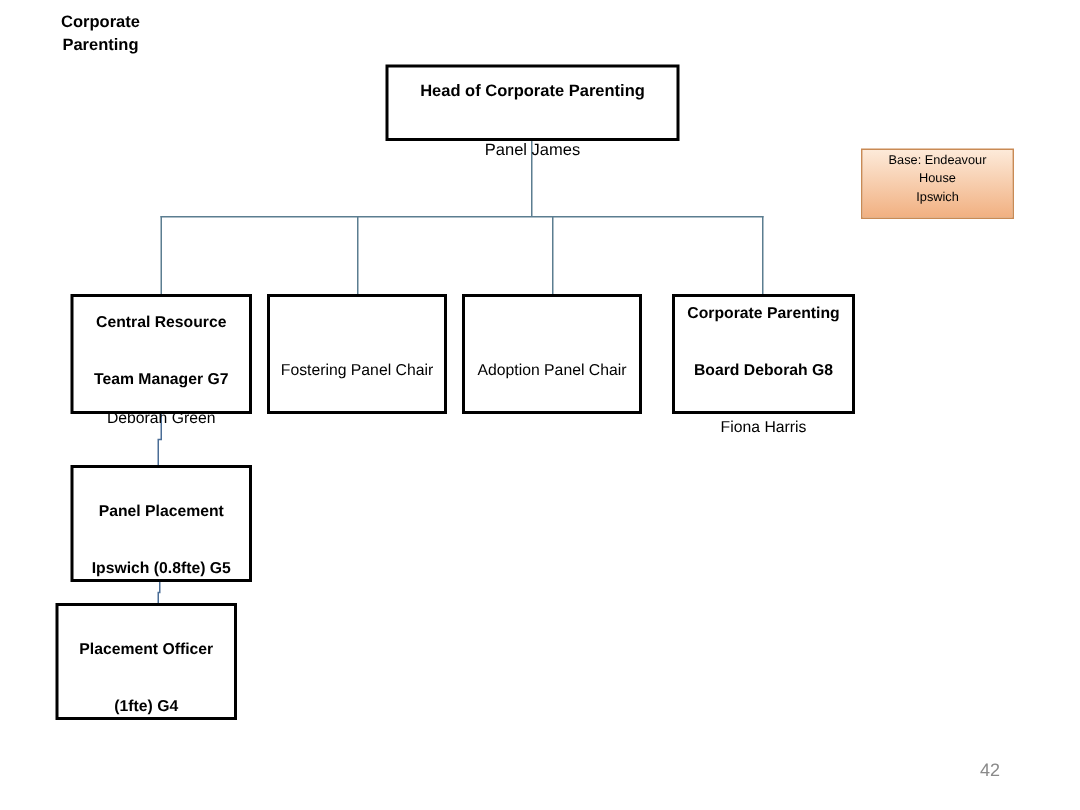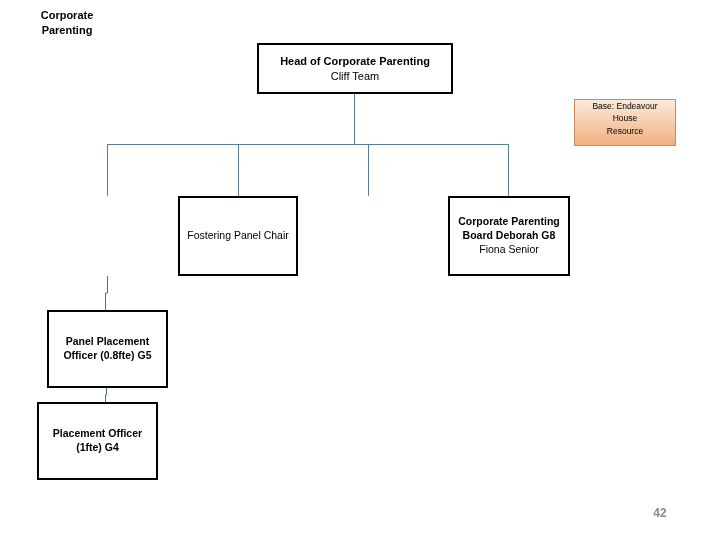--- a/index.html
+++ b/index.html
@@ -22,41 +22,41 @@
     position:absolute;left:14px;top:8px;width:106px;
     text-align:center;font-weight:bold;font-size:11px;line-height:1.35;
   }
   .slide-title span{display:block;}
   .connector-layer{position:absolute;left:0;top:0;width:720px;height:540px;pointer-events:none;}
   .box{
     position:absolute;box-sizing:border-box;border:2px solid var(--box-border);
     background:#fff;display:flex;flex-direction:column;justify-content:center;
     align-items:center;text-align:center;font-size:10.5px;line-height:1.32;
   }
-  .box .line{display:block;}
+  .box .line{display:block;margin-top:24px;}
   .bold{font-weight:bold;}
   .box-head{left:257px;top:43px;width:196px;height:51px;font-size:11px;}
   .box-central{left:47px;top:196px;width:121px;height:80px;}
   .box-central .person{margin-top:13px;}
   .box-fostering{left:178px;top:196px;width:120px;height:80px;justify-content:center;}
   .box-adoption{left:308px;top:196px;width:120px;height:80px;}
   .box-board{left:448px;top:196px;width:122px;height:80px;}
   .box-senior{left:47px;top:310px;width:121px;height:78px;}
   .box-placement{left:37px;top:402px;width:121px;height:78px;}
   .base-note{
     position:absolute;left:574px;top:99px;width:102px;height:47px;box-sizing:border-box;
     border:1px solid var(--base-border);
     background:linear-gradient(to bottom,var(--base-fill-top) 0%,var(--base-fill-bottom) 100%);
     display:flex;flex-direction:column;align-items:center;
     text-align:center;font-size:8.5px;line-height:1.45;
   }
   .base-note span{display:block;}
   .page-number{
     position:absolute;left:640px;top:506px;width:40px;text-align:center;
-    color:var(--page-number);font-size:12px;font-weight:bold;
+    color:var(--page-number);font-size:12px;
   }
 </style>
 </head>
 <body>
 
 <div class="slide">
 
   <svg class="connector-layer" width="720" height="540" viewBox="0 0 720 540" xmlns="http://www.w3.org/2000/svg">
     <g stroke="var(--connector-tree)" stroke-width="1" fill="none">
       <line x1="354.5" y1="94" x2="354.5" y2="144"></line>
@@ -71,44 +71,52 @@
       <path d="M106.5,388 V395 H105.5 V402"></path>
     </g>
   </svg>
 
   <div class="slide-title">
     <span>Corporate Parenting</span>
   </div>
 
   <div class="box box-head">
     <span class="line bold">Head of Corporate Parenting</span>
-    <span class="line">Cliff Team</span>
+    <span class="line">Panel James</span>
   </div>
 
   <div class="base-note">
     <span>Base: Endeavour</span>
     <span>House</span>
-    <span>Resource</span>
+    <span>Ipswich</span>
   </div>
 
+  <div class="box box-central">
+    <span class="line bold">Central Resource</span>
+    <span class="line bold">Team Manager G7</span>
+    <span class="line person">Deborah Green</span>
+  </div>
 
   <div class="box box-fostering">
     <span class="line">Fostering Panel Chair</span>
   </div>
 
+  <div class="box box-adoption">
+    <span class="line">Adoption Panel Chair</span>
+  </div>
 
   <div class="box box-board">
     <span class="line bold">Corporate Parenting</span>
     <span class="line bold">Board Deborah G8</span>
-    <span class="line">Fiona Senior</span>
+    <span class="line">Fiona Harris</span>
   </div>
 
   <div class="box box-senior">
     <span class="line bold">Panel Placement</span>
-    <span class="line bold">Officer (0.8fte) G5</span>
+    <span class="line bold">Ipswich (0.8fte) G5</span>
   </div>
 
   <div class="box box-placement">
     <span class="line bold">Placement Officer</span>
     <span class="line bold">(1fte) G4</span>
   </div>
 
   <div class="page-number">42</div>
 
 </div>

